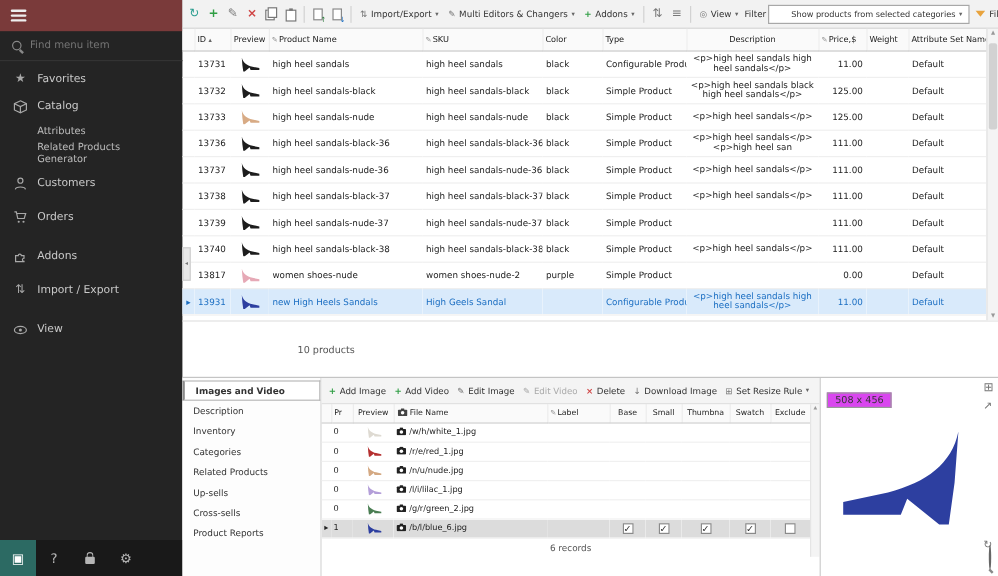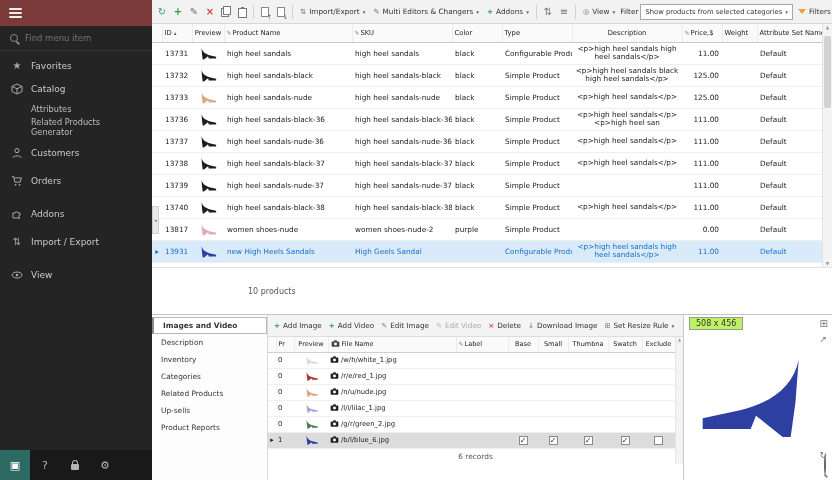--- a/index.html
+++ b/index.html
@@ -29,21 +29,21 @@
 .lockico::before{content:"";position:absolute;top:-4px;left:1px;width:4px;height:4px;border:1.5px solid #b5b5b5;border-bottom:none;border-radius:3px 3px 0 0}
 
 .main{flex:1;display:flex;flex-direction:column;min-width:0}
 .toolbar{height:24px;background:#f2f2f2;border-bottom:1px solid #d6d6d6;display:flex;align-items:center;padding:0 3px;gap:2px;font-size:7.3px;color:#333;flex:none;white-space:nowrap}
 .tbi{min-width:14px;height:16px;display:flex;align-items:center;justify-content:center;font-size:10px;cursor:pointer}
 .grn{color:#2f9e44;font-weight:bold}.red{color:#d04545;font-weight:bold}.teal{color:#2a9d8f}
 .gry{color:#777}
 .tbtn{display:flex;align-items:center;gap:3px;padding:2px 3px;cursor:pointer}
 .sep{width:1px;height:14px;background:#d2d2d2;margin:0 2px;flex:none}
 .arr{font-size:5.5px;color:#666}
-.selectbox{display:flex;align-items:center;justify-content:space-between;width:168px;height:16px;border:1px solid #a8a8a8;background:#fff;padding:0 4px;font-size:6.8px;cursor:pointer;gap:3px}
+.selectbox{display:flex;align-items:center;justify-content:space-between;width:168px;height:16px;border:1px solid #a8a8a8;background:#fff;padding:0 18px;font-size:6.8px;cursor:pointer;gap:3px}
 .funnel{width:0;height:0;border-left:4px solid transparent;border-right:4px solid transparent;border-top:5px solid #e8a33d}
 .ic-copy{position:relative;width:10px;height:11px}
 .ic-copy::before,.ic-copy::after{content:"";position:absolute;width:6px;height:7px;border:1px solid #777;background:#fff}
 .ic-copy::before{left:0;bottom:0}.ic-copy::after{right:0;top:0}
 .ic-paste{position:relative;width:9px;height:10px;border:1px solid #777;background:#fff;margin-top:2px}
 .ic-paste::before{content:"";position:absolute;top:-2px;left:2px;width:3px;height:2px;background:#777}
 .ic-doc{width:8px;height:10px;border:1px solid #888;background:#fff;position:relative}
 .ovl{position:absolute;right:-4px;bottom:-4px;font-size:6px;color:#2a7a3b}
 .ovl.b{color:#1b6ec2}
 
@@ -79,21 +79,21 @@
 .dgrid{width:407px}
 .dgrid th{height:15px;background:#fafafa;border-bottom:1px solid #cfcfcf;border-right:1px solid #ececec;font-size:6.5px;font-weight:normal;color:#222;overflow:hidden;white-space:nowrap;padding:0 2px;text-align:left}
 .dgrid td{height:16px;border-bottom:1px solid #f0f0f0;font-size:6.8px;overflow:hidden;white-space:nowrap;padding:0 2px;color:#222}
 tr.dsel td{background:#dcdcdc}
 .cb{display:inline-block;width:9px;height:9px;border:1px solid #8a8a8a;background:#fff;font-size:8px;line-height:8px;text-align:center;color:#333;vertical-align:middle;cursor:pointer}
 .cam{width:9px;height:7px;vertical-align:-1px;margin-right:2px}
 .dstatus{height:16px;display:flex;align-items:center;justify-content:center;font-size:7.4px;color:#555}
 .dscroll{position:absolute;right:0;top:22px;bottom:16px;width:8px;background:#f4f4f4;border-left:1px solid #e5e5e5;font-size:4px;color:#999;text-align:center}
 
 .previewp{width:149px;border-left:1px solid #ccc;position:relative;background:#fff;flex:none}
-.psize{position:absolute;top:2px;left:5px;border:1px solid #999;padding:1px 6px;font-size:8px;color:#333;background:#bef264}
+.psize{position:absolute;top:12px;left:5px;border:1px solid #999;padding:1px 6px;font-size:8px;color:#333;background:#d946ef}
 .pexp{position:absolute;top:3px;right:4px;font-size:10px;color:#777;cursor:pointer}
 .popen{position:absolute;top:19px;right:5px;font-size:9px;color:#777;cursor:pointer}
 .prot{position:absolute;bottom:20px;right:5px;font-size:9px;color:#777;cursor:pointer}
 .pmagwrap{position:absolute;bottom:6px;right:6px;cursor:pointer}
 .bigshoe{position:absolute;top:32px;left:8px;transform:scaleX(-1)}
 </style>
 </head>
 <body>
 
 <div class="app">
@@ -467,20 +467,23 @@
             <span>Inventory</span>
           </div>
         <div class="tab">
             <span>Categories</span>
           </div>
         <div class="tab">
             <span>Related Products</span>
           </div>
         <div class="tab">
             <span>Up-sells</span>
+          </div>
+        <div class="tab">
+            <span>Cross-sells</span>
           </div>
         <div class="tab">
             <span>Product Reports</span>
           </div>
       </div>
 
       <div class="detail">
         <div class="dtoolbar">
           <span class="tbtn">
               <span class="grn">+</span>

